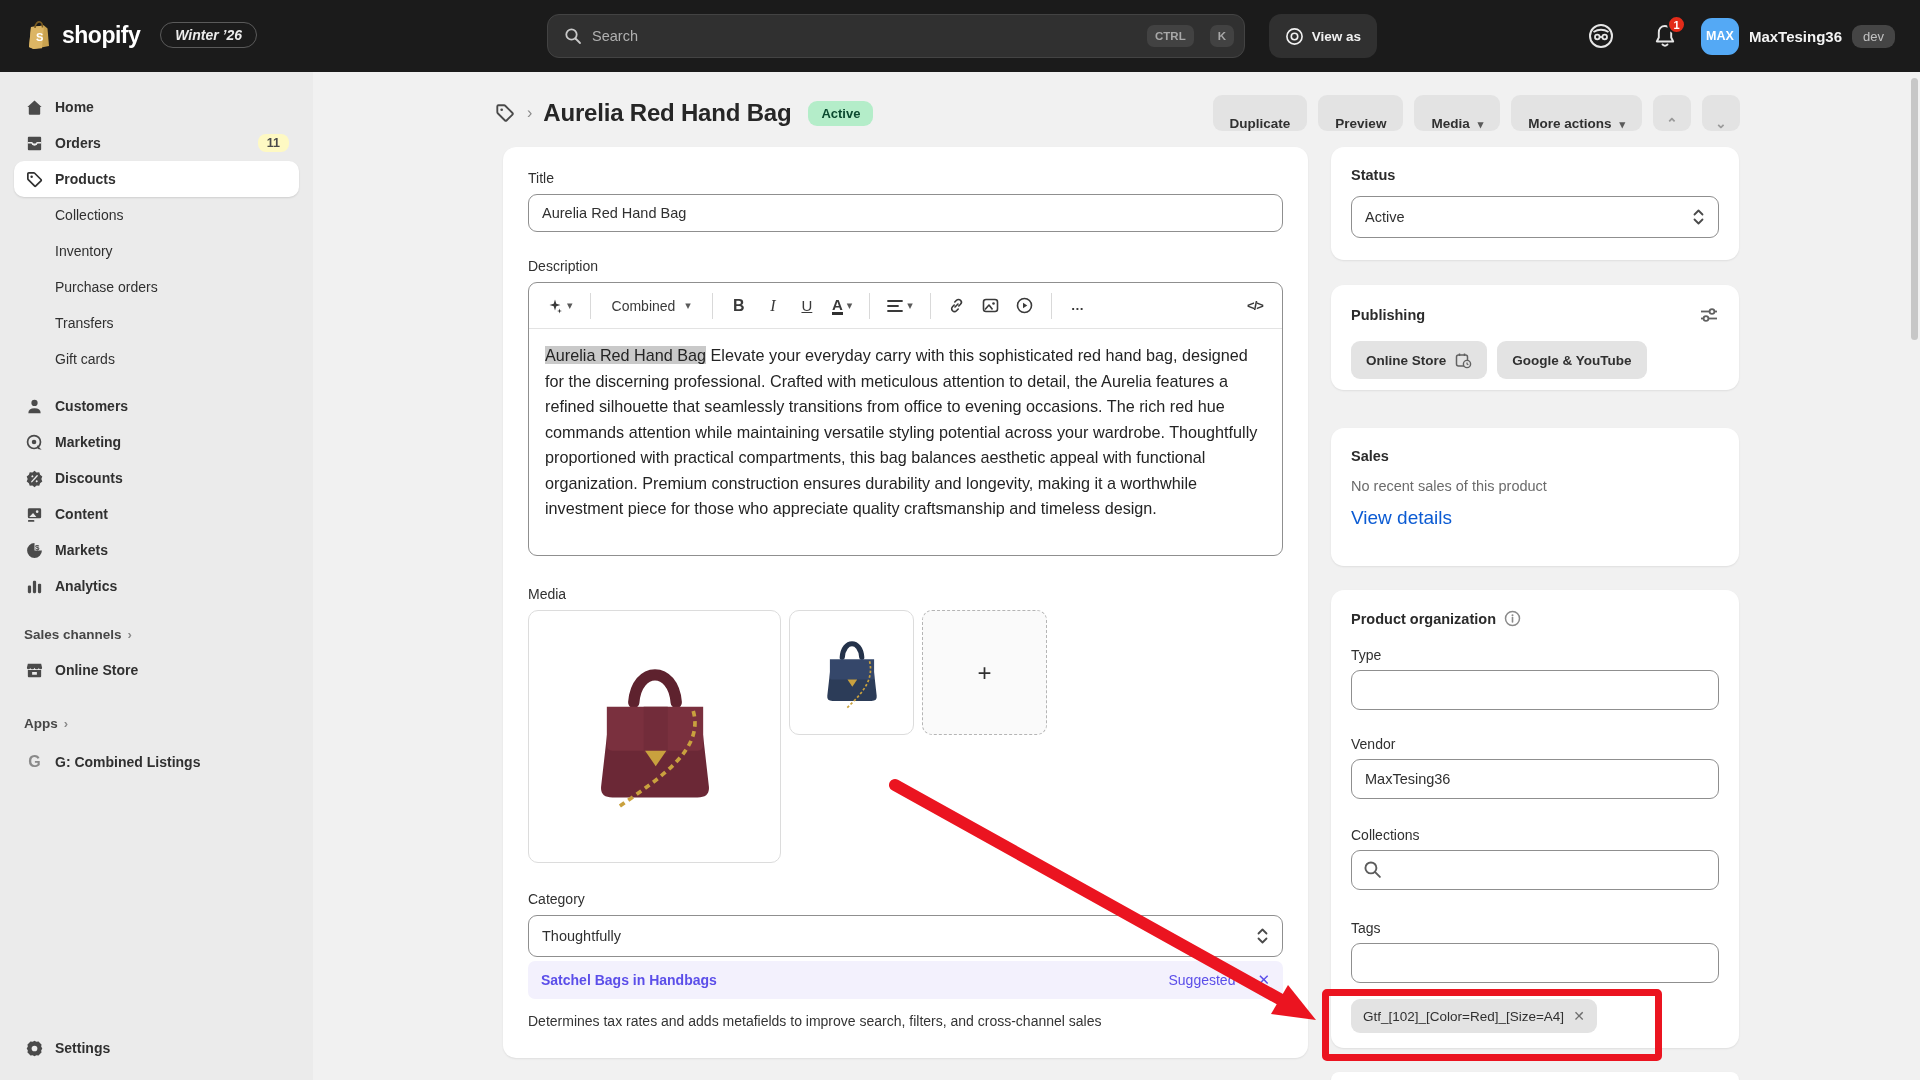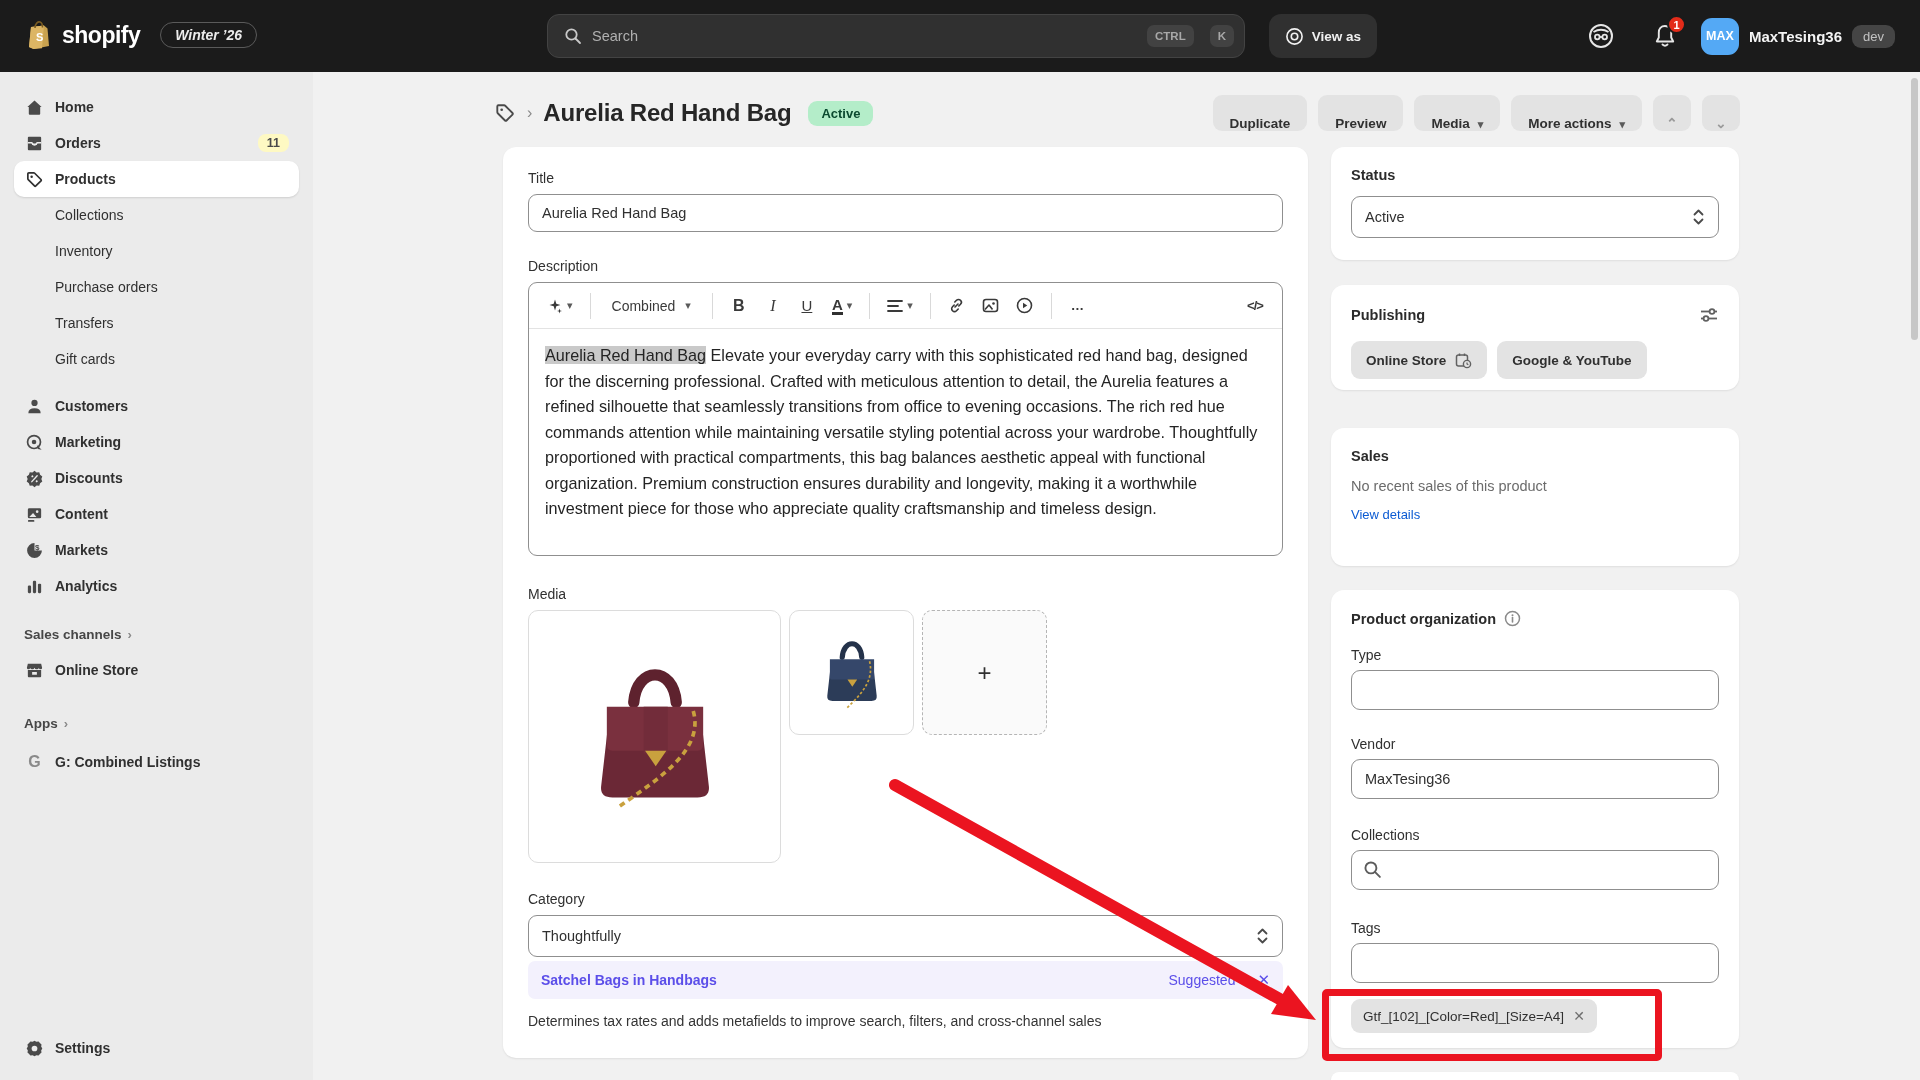--- a/index.html
+++ b/index.html
@@ -110,21 +110,21 @@
   .suggest-x{font-size:15px;cursor:pointer}
   .cat-note{margin-top:14px;font-size:14px;color:#343434}
 
   
   .r-card{left:1331px;width:408px;padding:20px}
   .r-title{font-size:14.5px;font-weight:700;color:#2b2b2b}
   .pill-row{display:flex;gap:10px;margin-top:16px}
   .chan-pill{background:#e3e3e3;border-radius:9px;height:38px;display:inline-flex;
     align-items:center;gap:9px;padding:0 15px;font-size:13.5px;font-weight:600;cursor:pointer}
   .sales-msg{margin-top:14px;font-size:14.5px;color:#6b6b6b}
-  .view-link{margin-top:13px;font-size:13px;color:#0b5bd3;cursor:pointer}
+  .view-link{margin-top:13px;font-size:19px;color:#0b5bd3;cursor:pointer}
   .org-label{font-size:14px;color:#303030;margin-bottom:7px}
   .org-input{width:100%;height:40px;border:1px solid #8f8f8f;border-radius:9px;
     font-family:inherit;font-size:14.5px;color:#303030;padding:0 13px;background:#fff}
   .search-input-wrap{position:relative}
   .search-input-wrap .org-input{padding-left:38px}
   .search-input-wrap .mag{position:absolute;left:12px;top:10px}
   .tag-chip{margin-top:16px;display:inline-flex;align-items:center;gap:9px;
     background:#e3e3e3;border-radius:9px;height:34px;padding:0 12px;font-size:13.5px;color:#303030}
   .tag-x{color:#6e6e6e;font-size:14px;cursor:pointer}
   .partial-card{left:1331px;top:1072px;width:408px;height:8px;border-radius:13px 13px 0 0;

